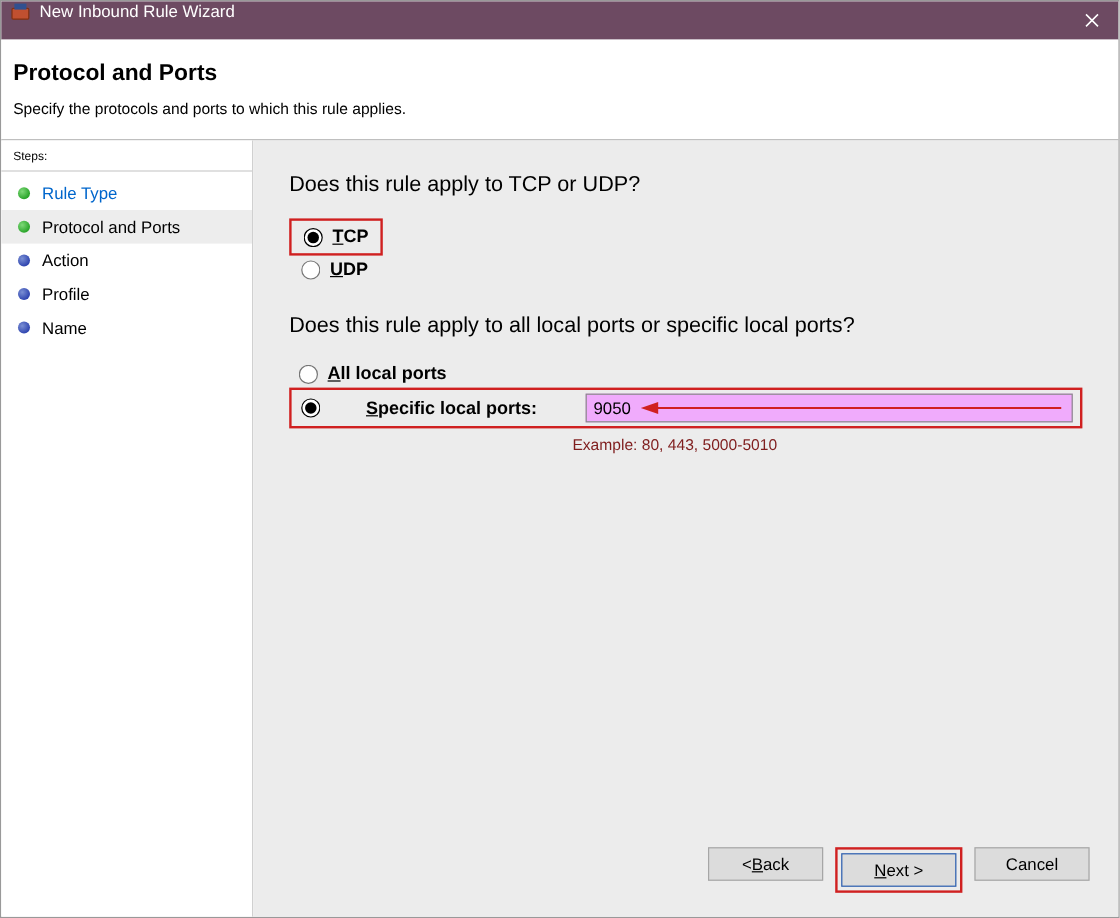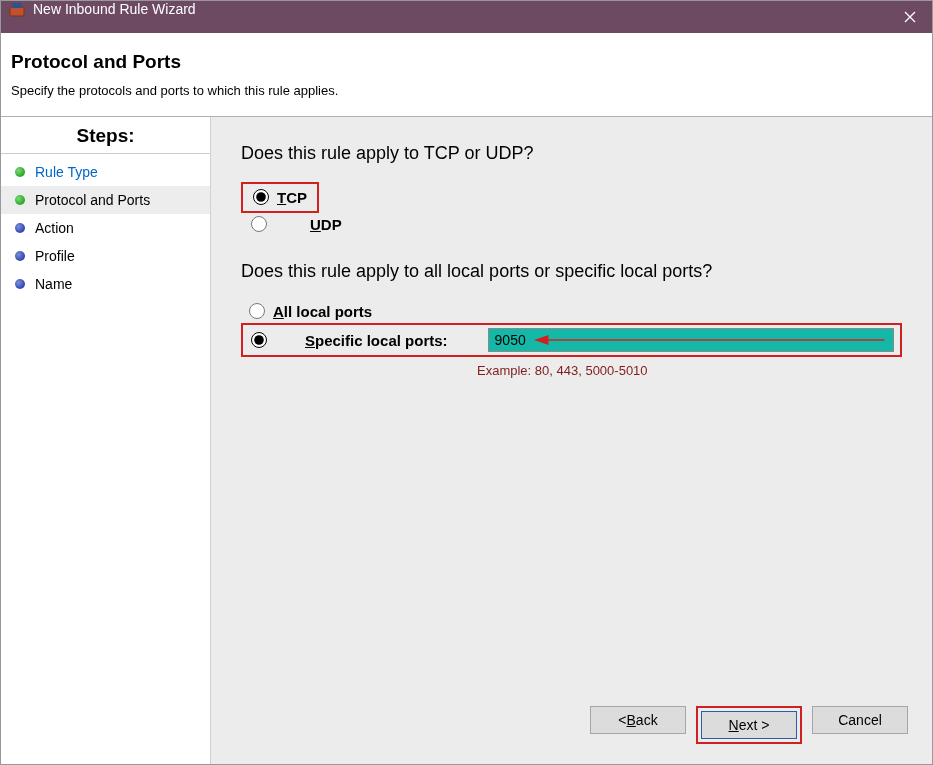--- a/index.html
+++ b/index.html
@@ -62,26 +62,25 @@
     display:flex;
     height: calc(100% - 32px - 84px);
   }
   .sidebar {
     width: 210px;
     background:#fff;
     border-right: 1px solid #d0d0d0;
     padding: 8px 0 0 0;
   }
   .sidebar .steps-title {
-    font-weight:700;
-    font-size: 19px;
+    font-weight:400;
+    font-size: 10px;
     padding: 0 10px 6px 10px;
     border-bottom:1px solid #ccc;
     margin-bottom:4px;
-    text-align:center;
   }
   .step-item {
     display:flex;
     align-items:center;
     padding: 6px 24px 6px 14px;
     font-size: 14px;
     cursor:pointer;
   }
   .step-item.completed { color:#0066cc; }
   .step-item.current   { background:#ededed; color:#000; }
@@ -100,21 +99,21 @@
     position:relative;
   }
   .question {
     font-size: 18px;
     margin: 0 0 18px 0;
   }
   .question.q2 { margin-top: 25px; }
 
   .option-row {
     display:flex;
-    align-items:flex-start;
+    align-items:center;
     padding: 3px 0 3px 8px;
   }
   .option-row input[type=radio] {
     width:16px; height:16px;
     margin: 0 8px 0 0;
     accent-color:#000;
   }
   .option-label {
     font-size: 15px;
     font-weight:700;
@@ -139,21 +138,21 @@
     margin-left: 40px;
     flex:1;
     position:relative;
   }
   .ports-input input {
     width: 100%;
     height: 24px;
     font-size:14px;
     padding: 2px 6px;
     border:1px solid #8a8a8a;
-    background:#14b8a6;
+    background:#f0abfc;
   }
   .arrow-overlay {
     position:absolute;
     left: 46px;
     top: 4px;
     right: 8px;
     height: 16px;
     pointer-events:none;
   }
   .arrow-overlay svg { width:100%; height:100%; }
@@ -249,21 +248,21 @@
 
     <div class="question">Does this rule apply to TCP or UDP?</div>
 
     <div>
       <span class="tcp-box">
         <label class="option-row">
           <input type="radio" name="proto" checked="" style="">
           <span class="option-label"><span class="akey">T</span><span>CP</span></span>
         </label>
       </span>
-      <label class="option-row" style="margin-left:2px;gap:35px;">
+      <label class="option-row" style="margin-left:2px;">
         <input type="radio" name="proto" style="">
         <span class="option-label"><span class="akey">U</span><span>DP</span></span>
       </label>
     </div>
 
     <div class="question q2">Does this rule apply to all local ports or specific local ports?</div>
 
     <label class="option-row">
       <input type="radio" name="ports" style="">
       <span class="option-label"><span class="akey">A</span><span>ll local ports</span></span>

